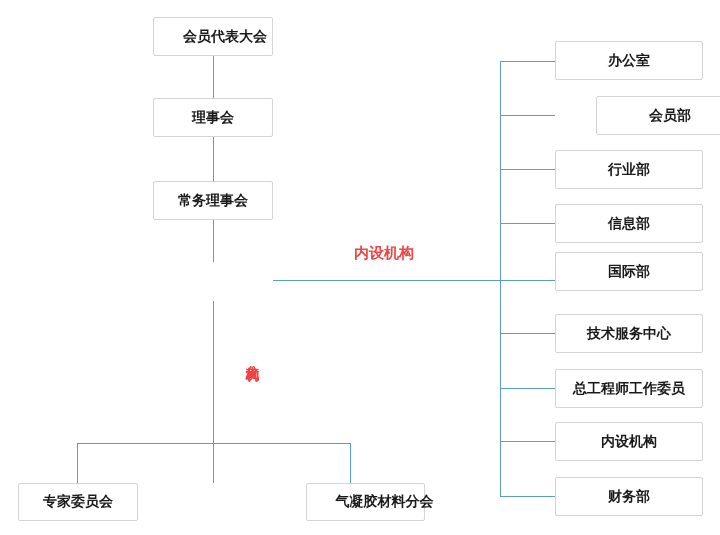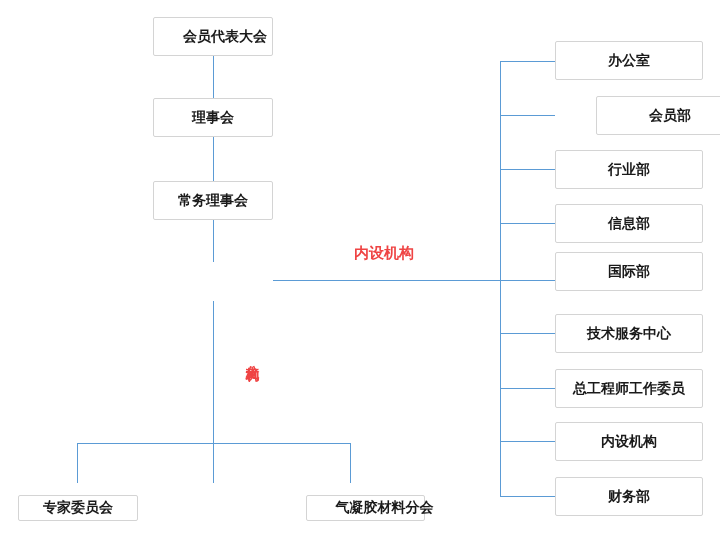--- a/index.html
+++ b/index.html
@@ -66,21 +66,21 @@
   .dept-1 { top: 96px; margin-left: 41px; }
   .dept-2 { top: 150px; }
   .dept-3 { top: 204px; }
   .dept-4 { top: 252px; font-family: Liberation Serif, serif; }
   .dept-5 { top: 314px; }
   .dept-6 { top: 369px; }
   .dept-7 { top: 422px; }
   .dept-8 { top: 477px; }
 
   
-  .branch { top: 495px; height: 26px; }
+  .branch { top: 483px; height: 38px; }
   .branch-0 { left: 18px;  width: 120px; }
   .branch-1 { left: 163px; width: 118px; }
   .branch-2 { left: 306px; width: 119px; padding-left: 38px; }
 </style>
 </head>
 <body>
 
 <div class="canvas">
 
   <div class="node chain chain-0">会员代表大会</div>

